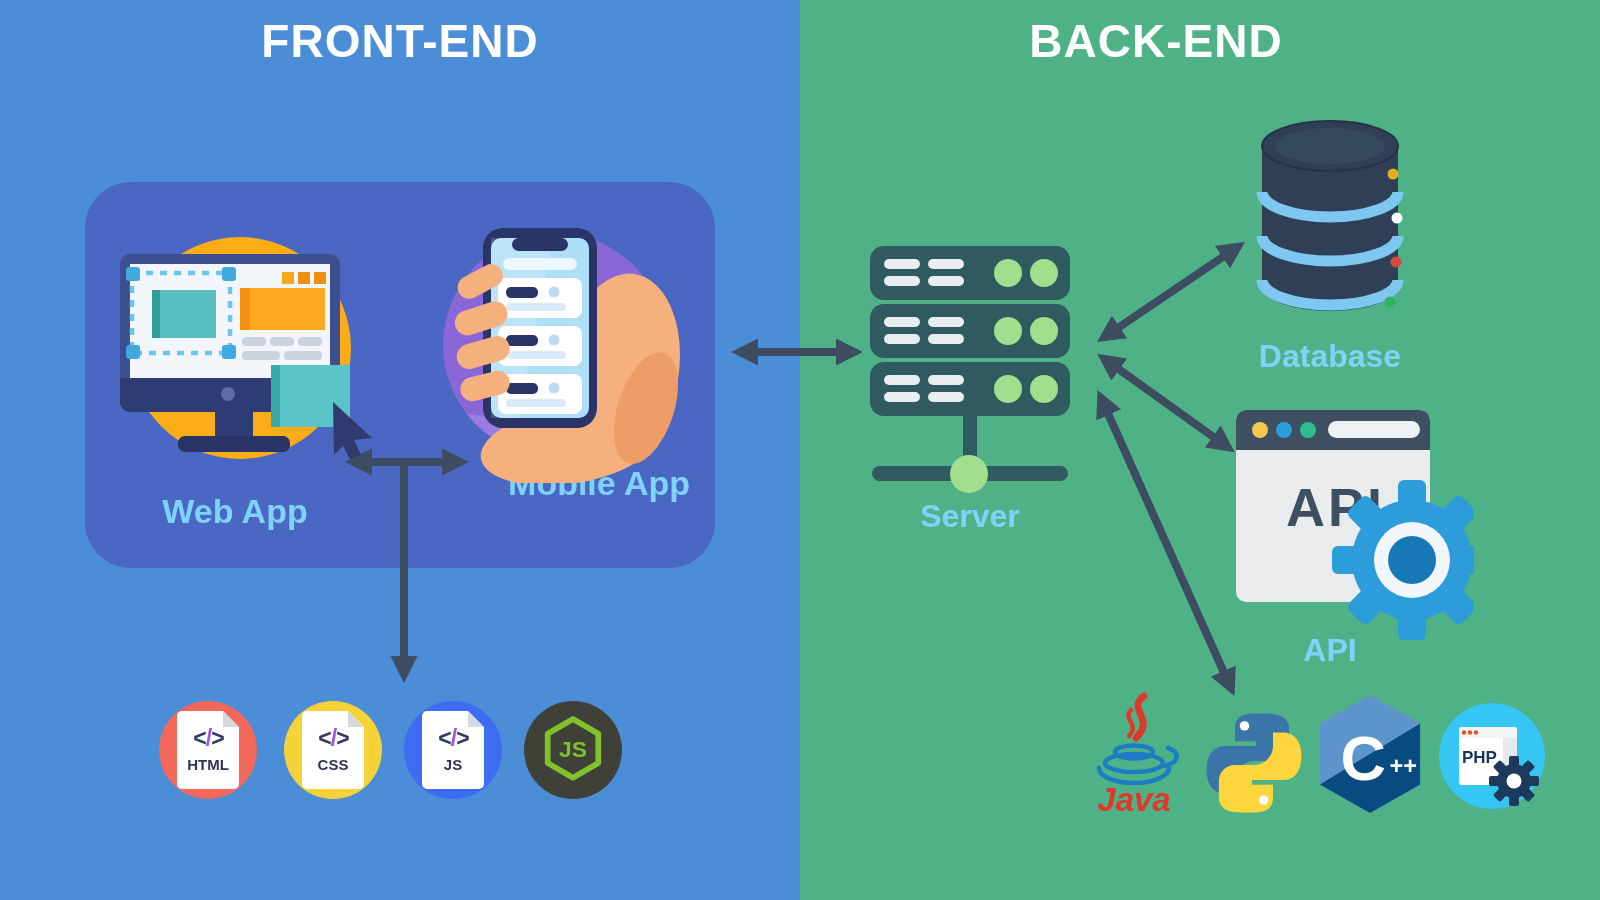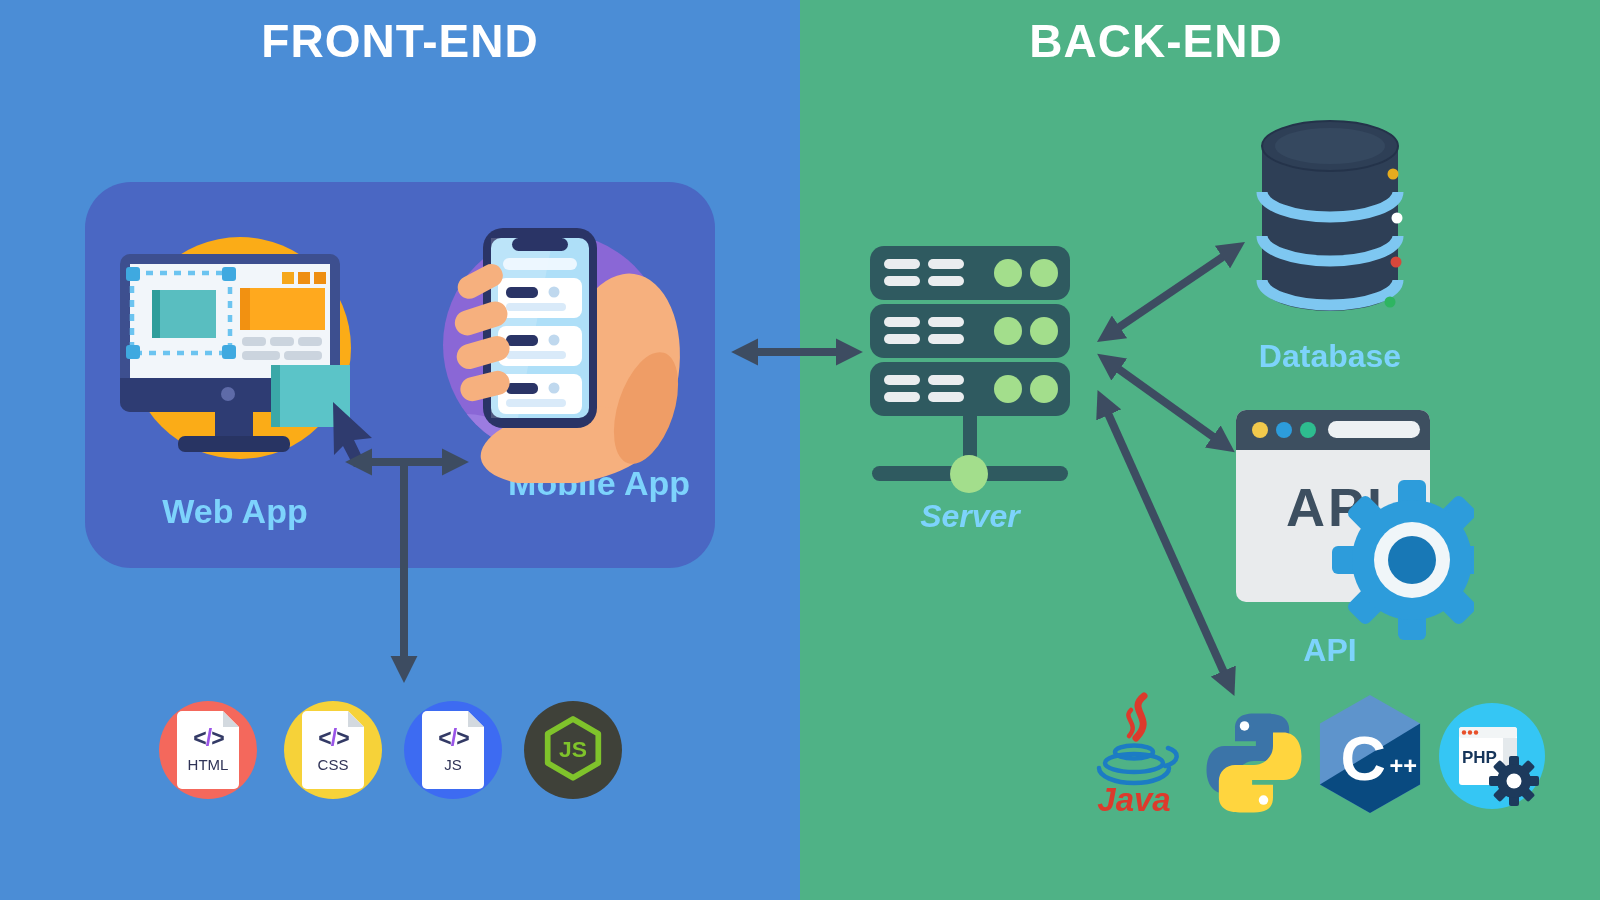--- a/index.html
+++ b/index.html
@@ -12,36 +12,36 @@
              font-size:46px;font-weight:bold;color:#FFFFFF;letter-spacing:1px;}
   .title-fe{left:0;}
   .title-be{left:756px;}
   .fe-panel{position:absolute;left:85px;top:182px;width:630px;height:386px;
             border-radius:46px;background:#4A67C3;}
   .app-label{position:absolute;font-size:34px;font-weight:bold;color:#7dd3fc;
              text-align:center;width:270px;}
   .label-web{left:100px;top:492px;}
   .label-mobile{left:420px;top:464px;text-align:right;}
   .be-label{position:absolute;font-size:32px;font-weight:bold;color:#7dd3fc;text-align:center;}
-  .label-server{left:860px;top:498px;width:220px;font-style:italic;}
+  .label-server{left:860px;top:498px;width:220px;}
   .label-db{left:1230px;top:338px;width:200px;}
   .label-api{left:1250px;top:632px;width:160px;}
   .icon-svg{position:absolute;}
   .arrows{position:absolute;left:0;top:0;z-index:4;pointer-events:none;}
   .tech-circle{position:absolute;top:701px;width:98px;height:98px;border-radius:50%;
                display:flex;align-items:center;justify-content:center;z-index:5;}
   .doc{position:relative;width:62px;height:78px;background:#FFFFFF;border-radius:5px;
        display:flex;flex-direction:column;align-items:center;
        clip-path:polygon(0 0,46px 0,62px 16px,62px 78px,0 78px);}
   .fold{position:absolute;top:0;right:0;width:16px;height:16px;background:#D3D9DF;
         clip-path:polygon(0 0,100% 100%,0 100%);}
   .glyph{margin-top:16px;font-size:23px;font-weight:bold;letter-spacing:-2px;line-height:1;}
   .glyph .b{color:#333A66;}
   .glyph .s{color:#9B55E8;padding:0 1px;}
-  .doc-label{margin-top:6px;font-size:15px;font-weight:normal;color:#2F3357;letter-spacing:0;}
+  .doc-label{margin-top:6px;font-size:15px;font-weight:bold;color:#2F3357;letter-spacing:0;}
   .z2{z-index:2;}
 </style>
 </head>
 <body>
 
 <div class="stage">
 
   <div class="bg-half bg-left"></div>
   <div class="bg-half bg-right"></div>
 

